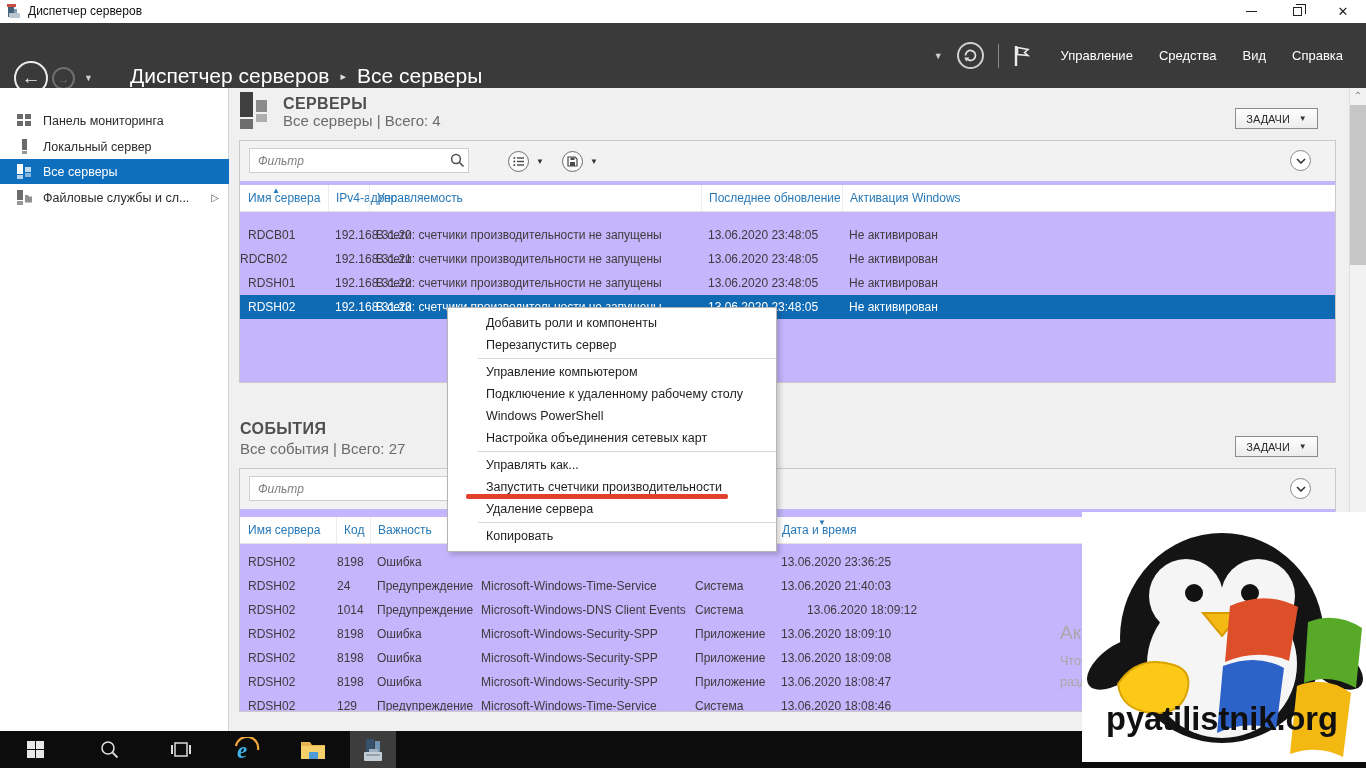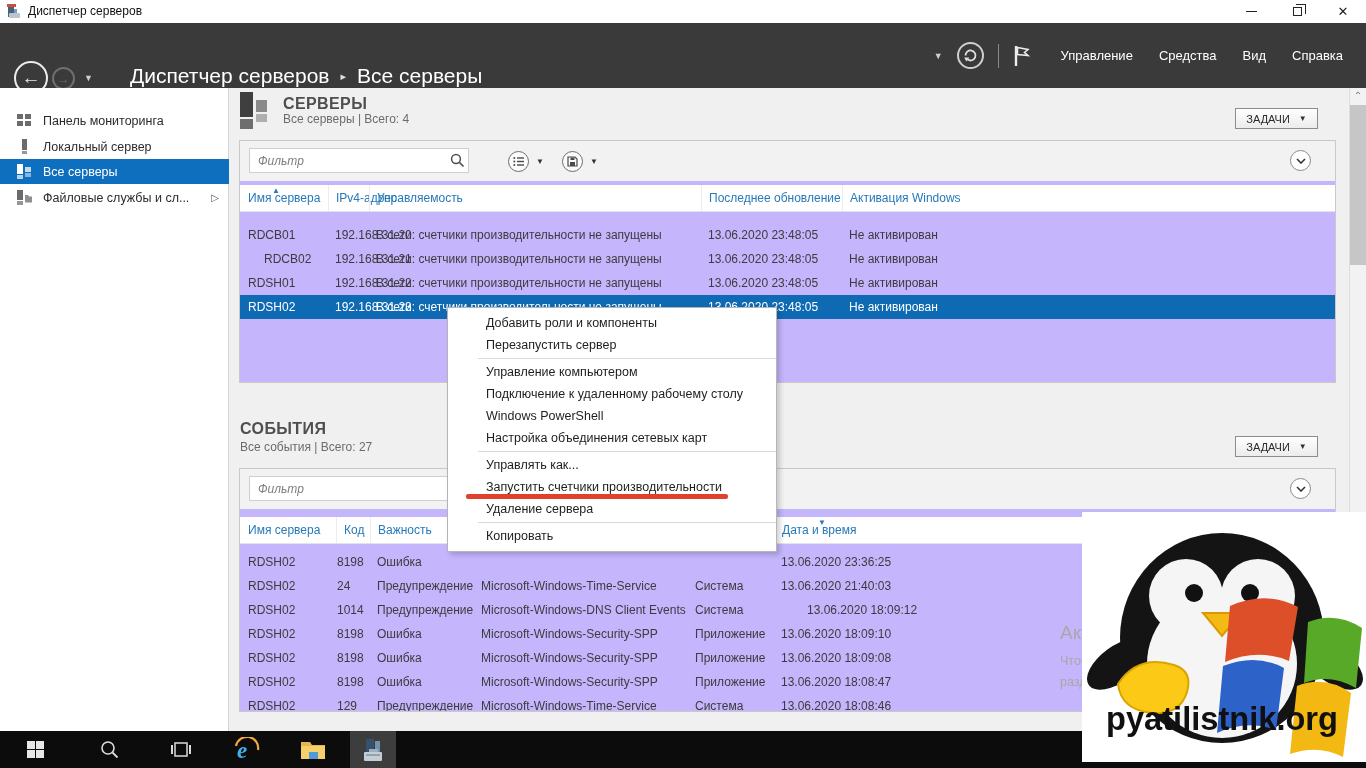--- a/index.html
+++ b/index.html
@@ -39,21 +39,21 @@
   .side-item.selected .sicon { color:#fff; }
   .side-item .expand { margin-left:auto; margin-right:10px; font-size:10px; color:#555; }
 
   
   .vscroll { right:0; top:88px; width:17px; height:643px; background:#f2f2f2; border-left:1px solid #dedede; }
   .vscroll .uparrow { position:absolute; left:0; top:2px; width:16px; height:14px; text-align:center; font-size:10px; color:#7a7a7a; }
   .vscroll .thumb { position:absolute; left:0; top:17px; width:16px; height:160px; background:#c6c6c6; }
 
   
   .sect-title { font-size:16px; font-weight:bold; color:#4f4f4f; letter-spacing:.4px; white-space:nowrap; }
-  .sect-sub { font-size:12px; color:#6b6b6b; white-space:nowrap; }
+  .sect-sub { font-size:15px; color:#6b6b6b; white-space:nowrap; }
   .tasks-btn { width:83px; height:21px; border:1px solid #8c8c8c; background:linear-gradient(#fefefe,#ececec); display:flex; align-items:center; justify-content:center; gap:9px; font-size:11px; color:#2b2b2b; }
   .tasks-btn .tcaret { font-size:8px; color:#333; }
 
   
   .panel { position:absolute; background:#c4b5fd; border:1px solid #c9c9c9; overflow:hidden; }
   .panel-toolbar { position:absolute; left:0; right:0; top:0; height:40px; background:#f2f2f2; }
   .filter-input { position:absolute; left:9px; top:7px; width:220px; height:25px; border:1px solid #cfcfcf; background:#fff; font-family:"Liberation Sans",sans-serif; font-size:12px; font-style:italic; color:#333; padding:0 26px 0 8px; outline:none; }
   .filter-input::placeholder { color:#7f7f7f; font-style:italic; }
   .filter-search { position:absolute; left:210px; top:12px; width:15px; height:15px; color:#4f4f4f; }
   .roundbtn { position:absolute; top:10px; width:21px; height:21px; border:1px solid #6d6d6d; border-radius:50%; display:flex; align-items:center; justify-content:center; color:#4a4a4a; background:#fbfbfb; }
@@ -250,21 +250,21 @@
     </div>
   <div id="servers-rows">
       <div class="t-row" style="top: 82px;">
         <span class="cell" style="left: 8px;">RDCB01</span>
         <span class="cell" style="left: 95px;">192.168.31.20</span>
         <span class="cell" style="left: 136px;">В сети: счетчики производительности не запущены</span>
         <span class="cell" style="left: 468px;">13.06.2020 23:48:05</span>
         <span class="cell" style="left: 609px;">Не активирован</span>
       </div>
       <div class="t-row" style="top: 106px;">
-        <span class="cell" style="left: 24px;">RDCB02</span>
+        <span class="cell" style="left: 0;">RDCB02</span>
         <span class="cell" style="left: 95px;">192.168.31.21</span>
         <span class="cell" style="left: 136px;">В сети: счетчики производительности не запущены</span>
         <span class="cell" style="left: 468px;">13.06.2020 23:48:05</span>
         <span class="cell" style="left: 609px;">Не активирован</span>
       </div>
       <div class="t-row" style="top: 130px;">
         <span class="cell" style="left: 8px;">RDSH01</span>
         <span class="cell" style="left: 95px;">192.168.31.22</span>
         <span class="cell" style="left: 136px;">В сети: счетчики производительности не запущены</span>
         <span class="cell" style="left: 468px;">13.06.2020 23:48:05</span>

